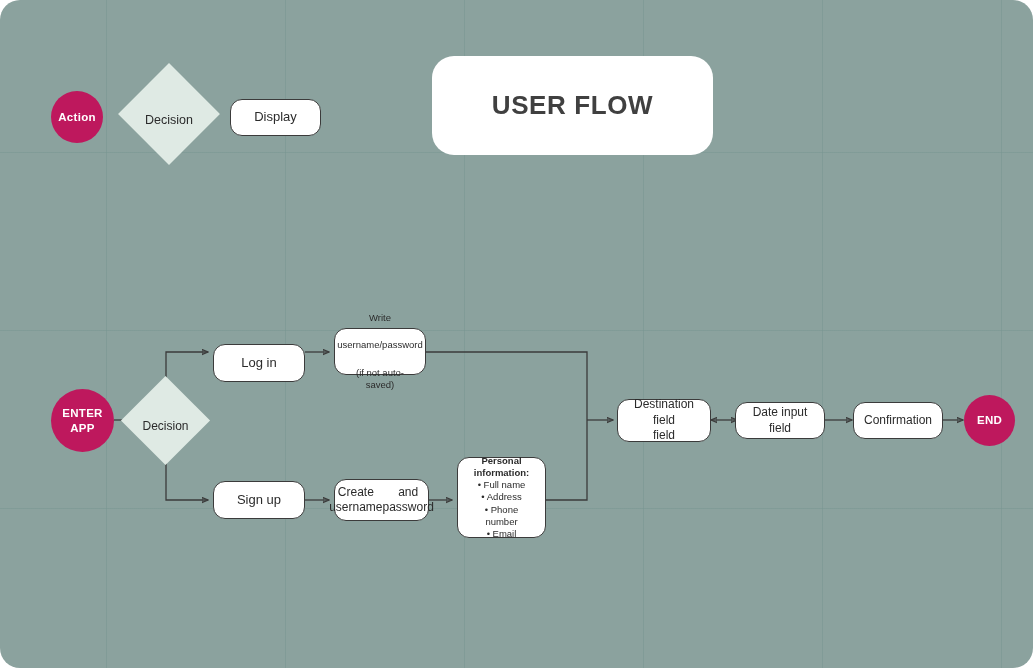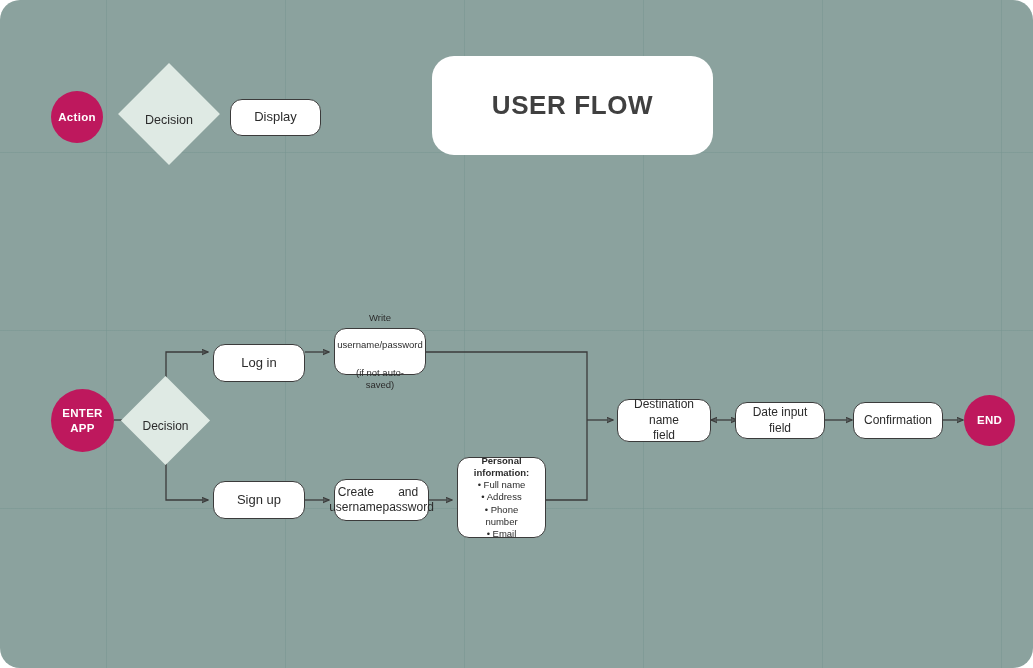--- a/index.html
+++ b/index.html
@@ -207,21 +207,21 @@
   <div class="node box t-small" style="left:457px; top:457px; width:89px; height:81px; flex-direction:column; justify-content:center;">
     <span class="pi-title">Personal</span>
     <span class="pi-title">information:</span>
     <span>• Full name</span>
     <span>• Address</span>
     <span>• Phone number</span>
     <span>• Email</span>
   </div>
 
   <div class="node box t-mid" style="left:617px; top:399px; width:94px; height:43px; flex-direction:column;">
-    <span>Destination name</span>
+    <span>Destination field</span>
     <span>field</span>
   </div>
 
   <div class="node box t-mid" style="left:853px; top:402px; width:90px; height:37px;">
     <span>Confirmation</span>
   </div>
 
   <div class="node box t-mid" style="left:735px; top:402px; width:90px; height:37px;">
     <span>Date input field</span>
   </div>

